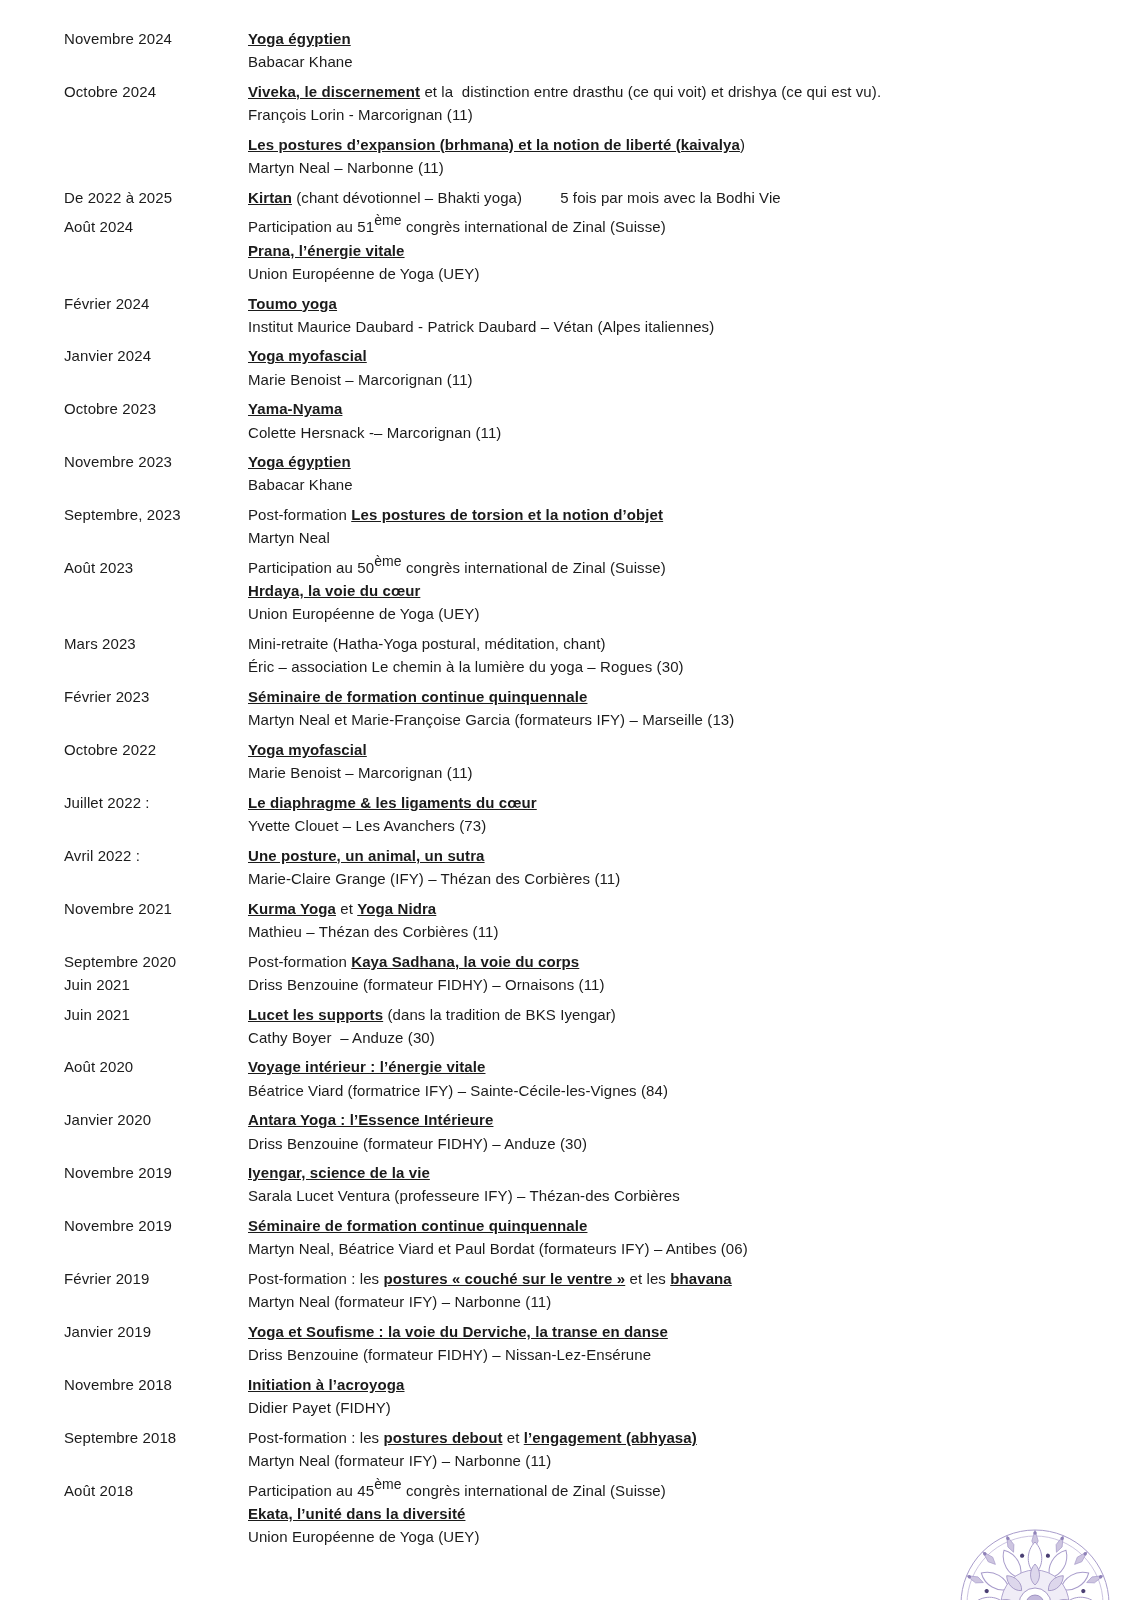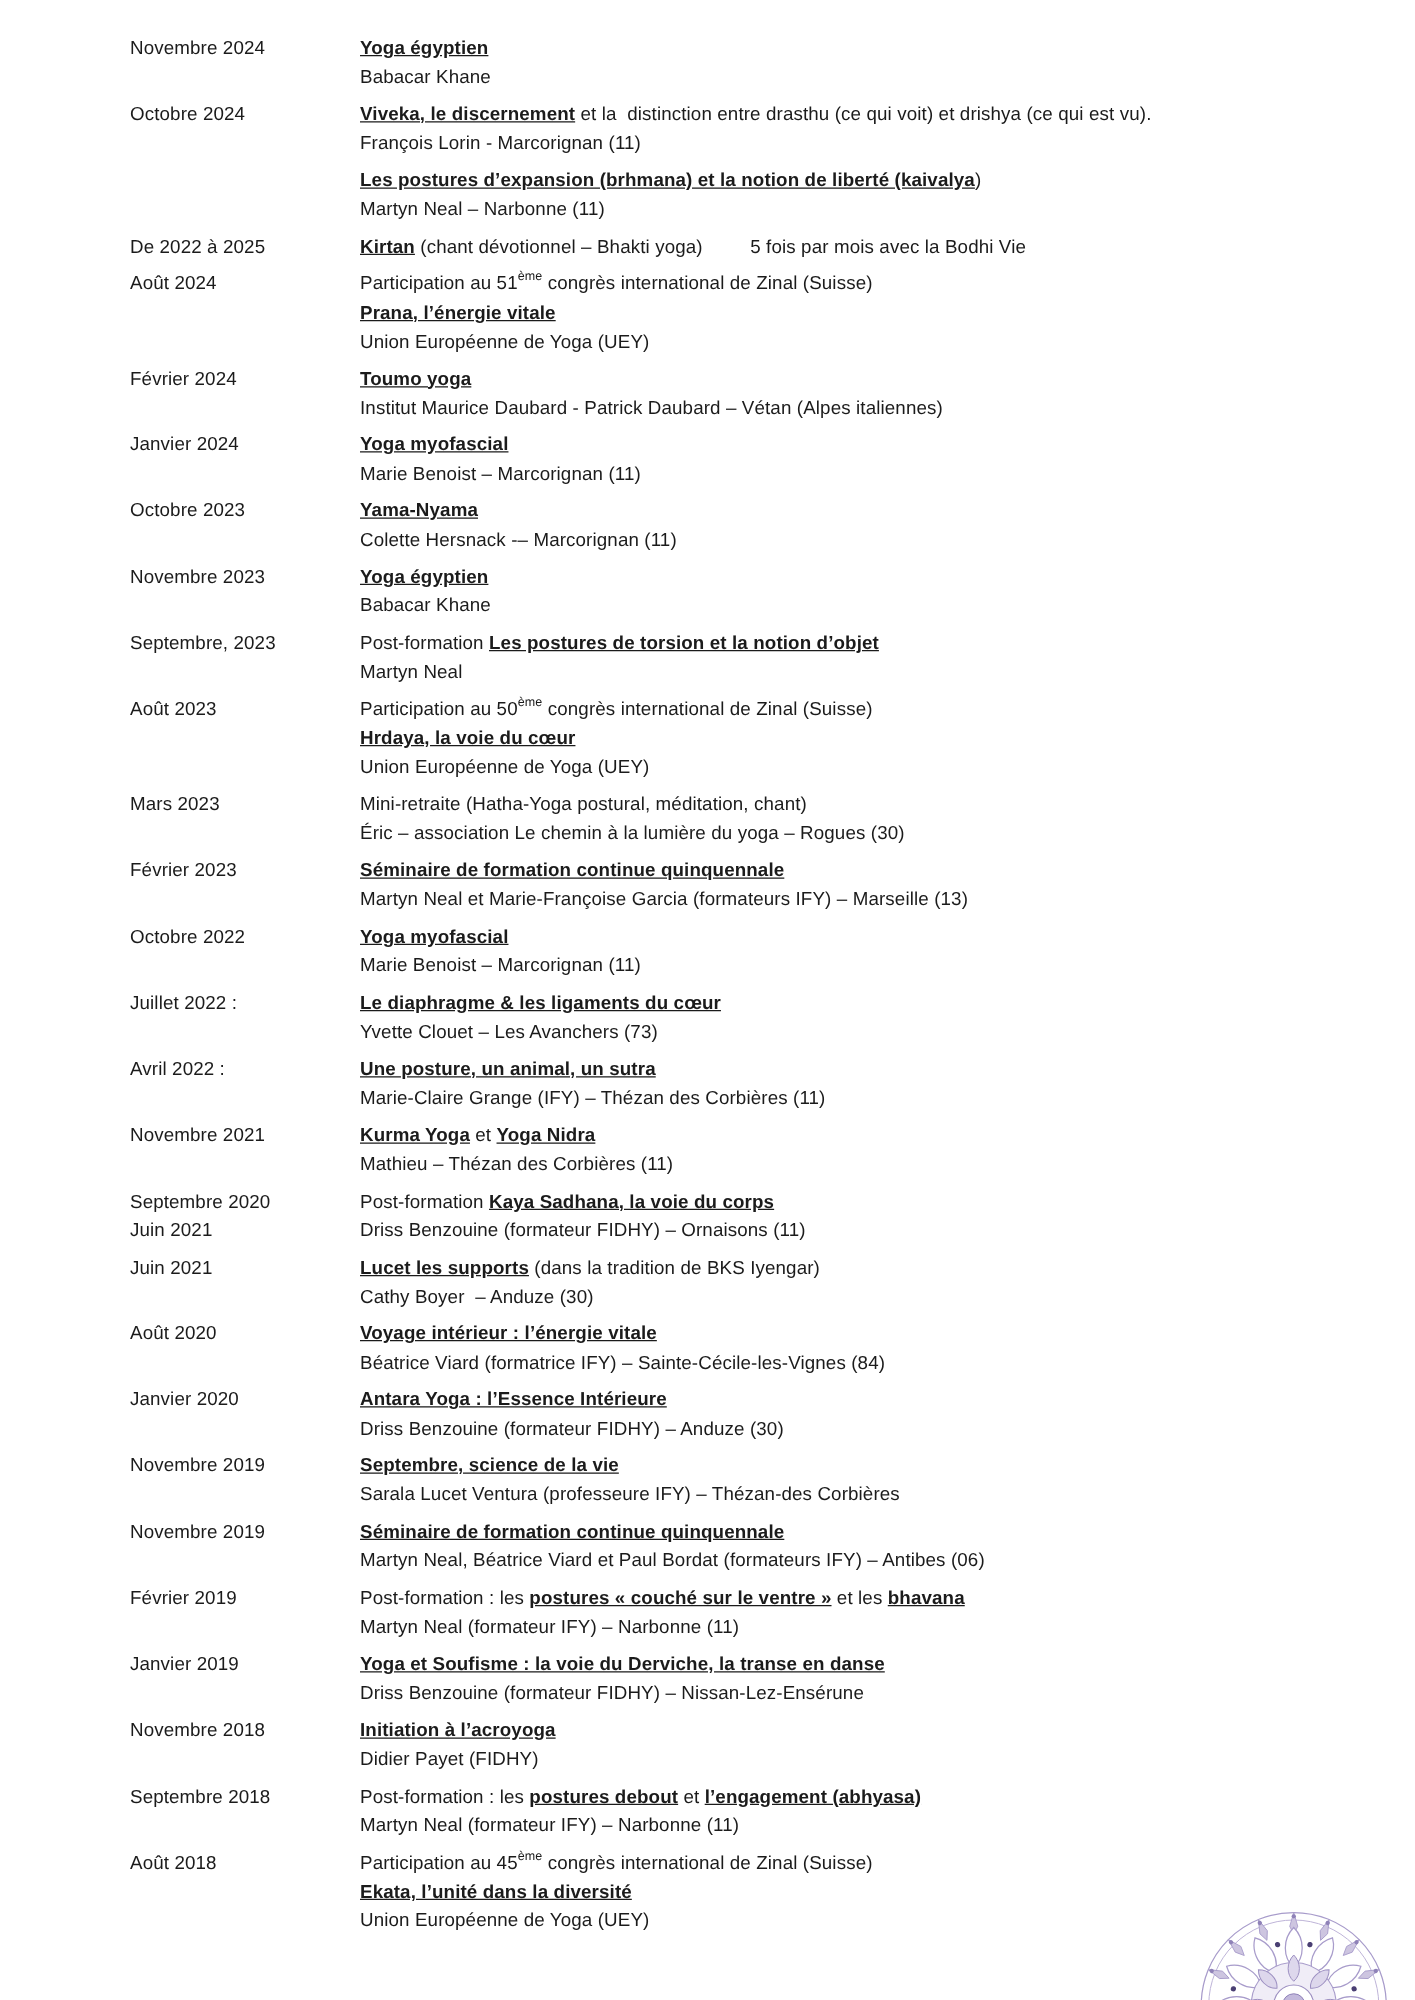--- a/index.html
+++ b/index.html
@@ -14,39 +14,38 @@
     overflow: hidden;
     font-family: "Liberation Sans", sans-serif;
     color: #1b1b1b;
   }
   .doc {
     padding: 27px 0 0 64px;
   }
   .entry-row {
     display: flex;
     margin-bottom: 6.5px;
-    margin-left: 40px;
   }
   .date-cell {
     flex: 0 0 184px;
     width: 184px;
   }
   .entry-body {
     flex: 1 1 auto;
     min-width: 0;
   }
   .date-line, .entry-line {
     font-size: 15px;
     line-height: 23.2px;
     white-space: pre-wrap;
     letter-spacing: 0.1px;
   }
   .entry-line .b { font-weight: 700; text-decoration: underline; }
   .entry-line .sup {
-    font-size: 10px;
+    font-size: 14px;
     line-height: 0;
     vertical-align: 7px;
   }
   .entry-line .gap { margin-left: 38px; }
   .logo-wrap {
     position: absolute;
     left: 953px;
     top: 1522px;
     width: 164px;
     height: 164px;
@@ -244,21 +243,21 @@
         <div class="entry-body">
           <div class="entry-line"><span class="b">Antara Yoga : l’Essence Intérieure</span></div>
           <div class="entry-line"><span>Driss Benzouine (formateur FIDHY) – Anduze (30)</span></div>
         </div>
       </div>
       <div class="entry-row">
         <div class="date-cell">
           <div class="date-line">Novembre 2019</div>
         </div>
         <div class="entry-body">
-          <div class="entry-line"><span class="b">Septembre, science de la vie</span></div>
+          <div class="entry-line"><span class="b">Iyengar, science de la vie</span></div>
           <div class="entry-line"><span>Sarala Lucet Ventura (professeure IFY) – Thézan-des Corbières</span></div>
         </div>
       </div>
       <div class="entry-row">
         <div class="date-cell">
           <div class="date-line">Novembre 2019</div>
         </div>
         <div class="entry-body">
           <div class="entry-line"><span class="b">Séminaire de formation continue quinquennale</span></div>
           <div class="entry-line"><span>Martyn Neal, Béatrice Viard et Paul Bordat (formateurs IFY) – Antibes (06)</span></div>

